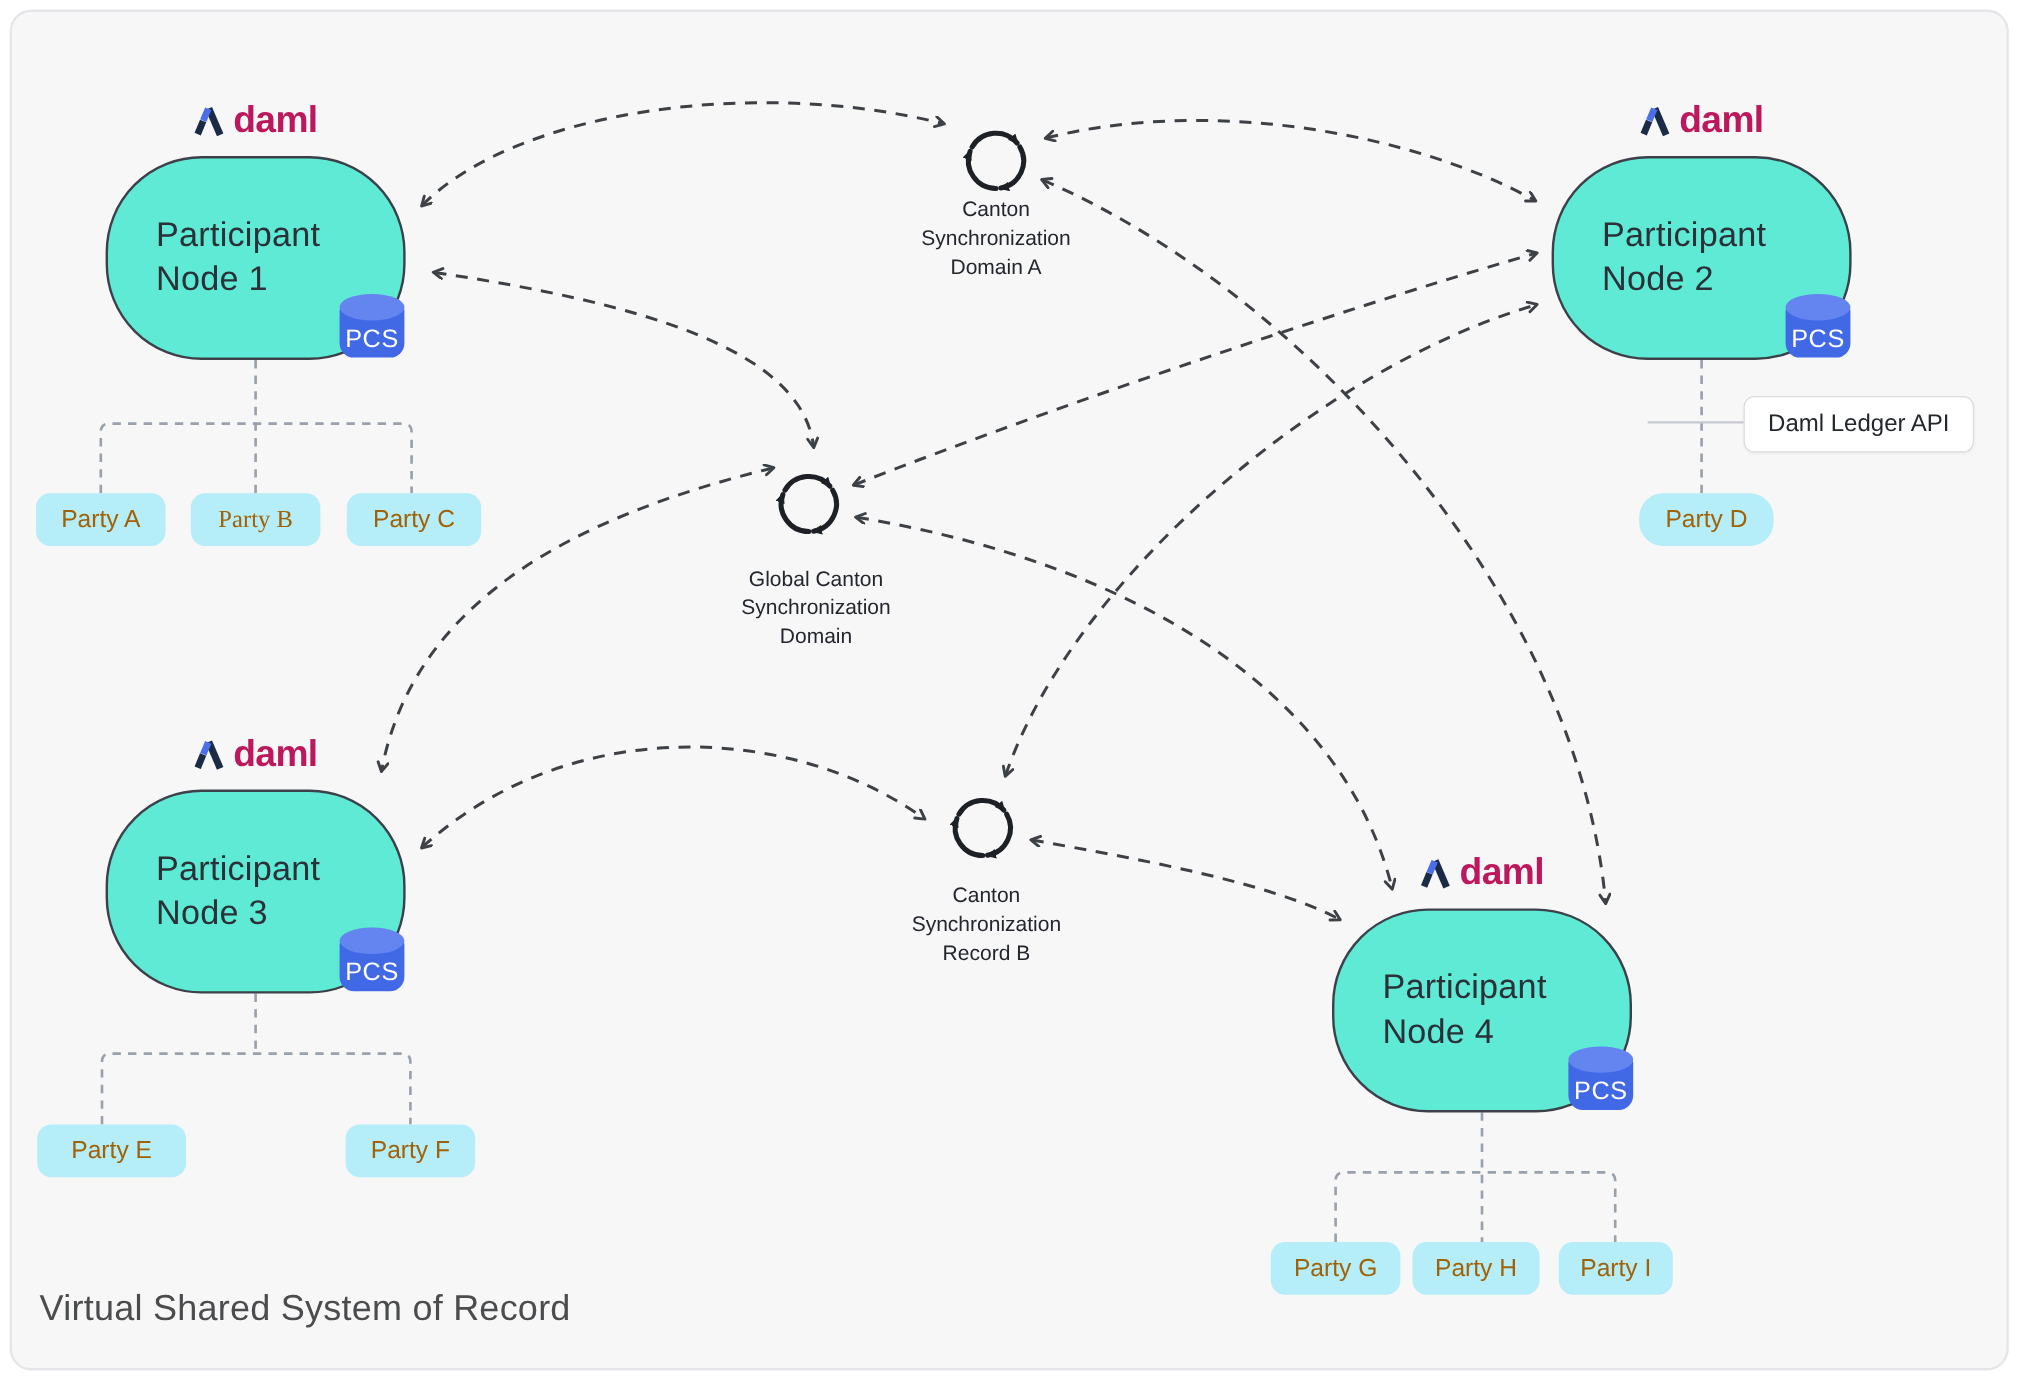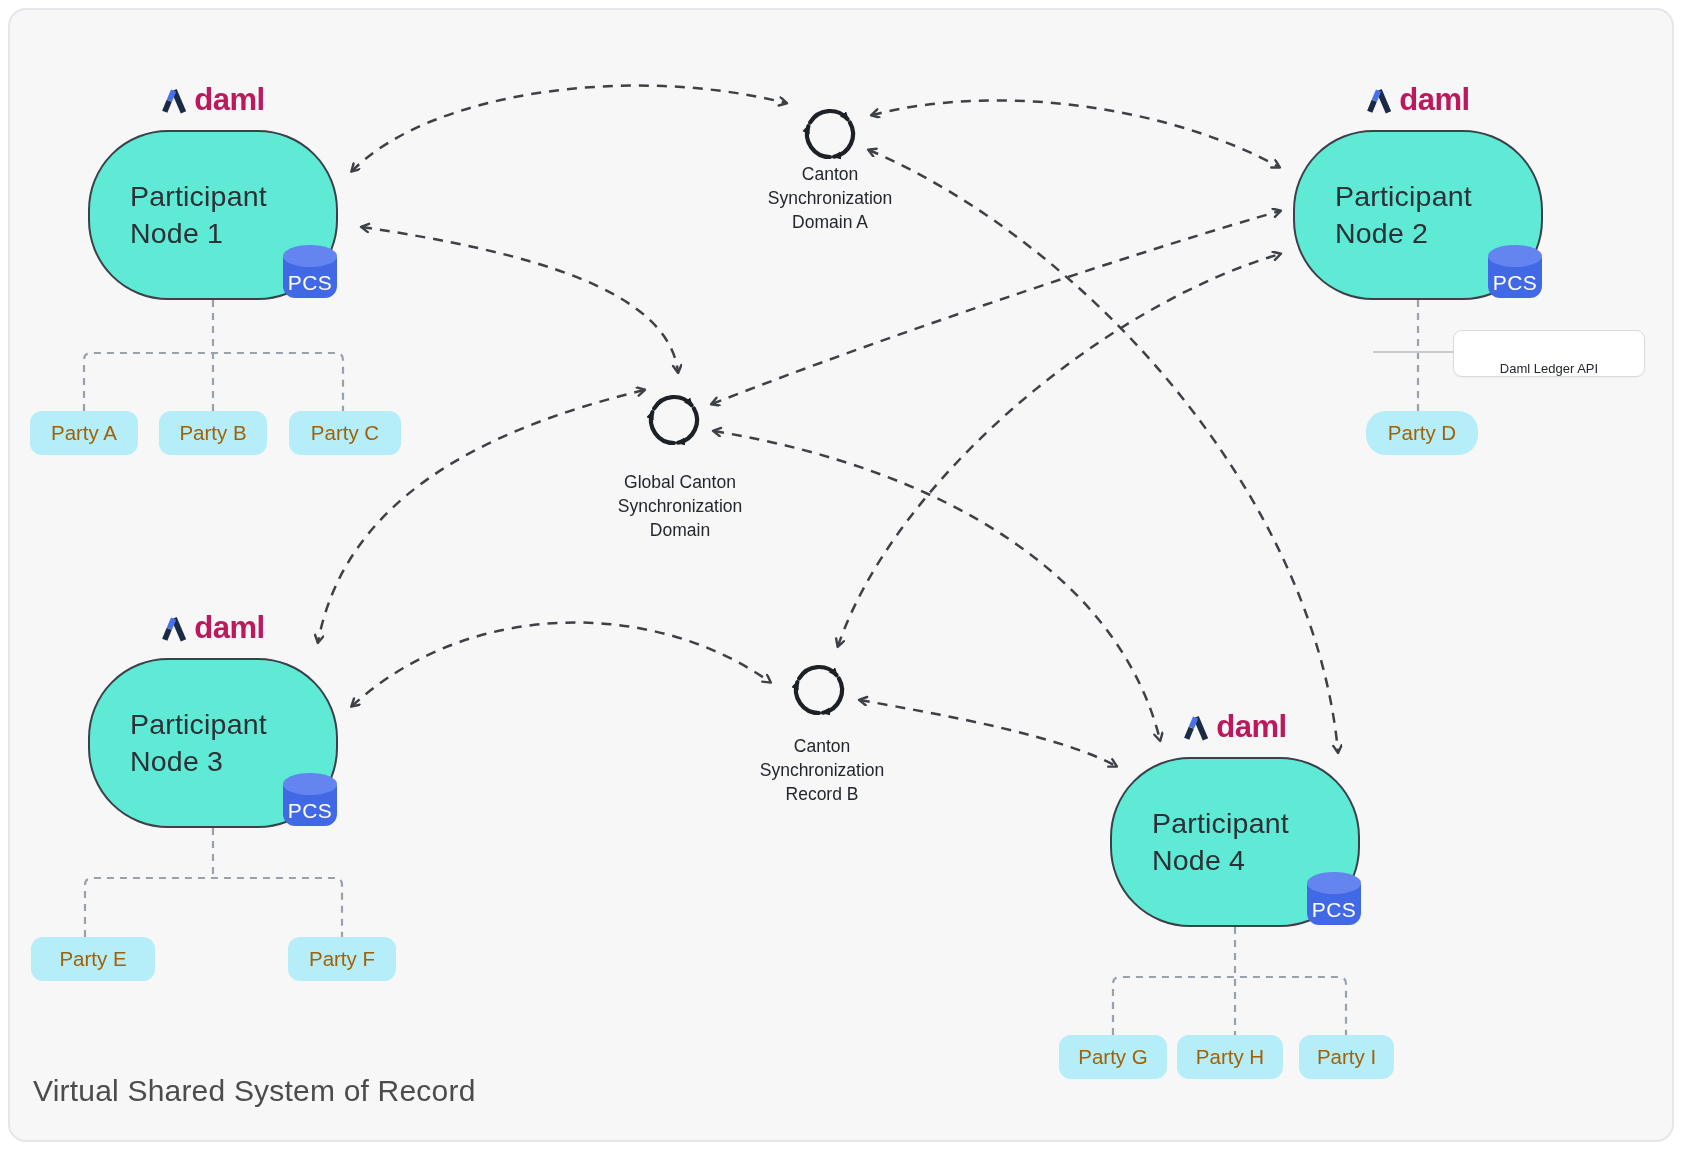--- a/index.html
+++ b/index.html
@@ -24,33 +24,33 @@
   .pcs1{left:283px;top:245px;} .pcs2{left:1488px;top:245px;} .pcs3{left:283px;top:773px;} .pcs4{left:1307px;top:872px;}
 
   
   .logo{position:absolute;width:170px;height:36px;display:flex;align-items:center;justify-content:center;gap:7px;}
   .logo-text{font-size:31px;font-weight:bold;color:#be185d;letter-spacing:-0.5px;line-height:1;padding-bottom:3px;}
   .lg1{left:128px;top:83px;} .lg2{left:1333px;top:83px;} .lg3{left:128px;top:611px;} .lg4{left:1150px;top:710px;}
 
   
   .party{position:absolute;height:44px;background:#b5edf8;border-radius:12px;display:flex;align-items:center;
          justify-content:center;font-size:20.5px;color:#a16207;}
-  .pA{left:30px;top:411px;width:108px;} .pB{left:159px;top:411px;width:108px;} .pC{left:289px;top:411px;width:112px;}
+  .pA{left:30px;top:411px;width:108px;} .pB{left:159px;top:411px;width:108px;font-family:Liberation Serif, serif;} .pC{left:289px;top:411px;width:112px;}
   .pD{left:1366px;top:411px;width:112px;border-radius:20px;}
   .pE{left:31px;top:937px;width:124px;} .pF{left:288px;top:937px;width:108px;}
   .pG{left:1059px;top:1035px;width:108px;} .pH{left:1177px;top:1035px;width:106px;} .pI{left:1299px;top:1035px;width:95px;}
 
   
   .dom-label{position:absolute;width:240px;text-align:center;font-size:17.5px;line-height:24px;color:#23272d;}
   .dlA{left:710px;top:162px;} .dlG{left:560px;top:470px;} .dlB{left:702px;top:734px;}
 
   
   .api-box{position:absolute;left:1453px;top:330px;width:190px;height:45px;background:#ffffff;
-           border:1.5px solid #d9dbe0;border-radius:9px;display:flex;align-items:flex-end;justify-content:center;
-           font-size:13px;color:#23272e;box-shadow:0 1px 2px rgba(0,0,0,0.04);}
+           border:1.5px solid #d9dbe0;border-radius:9px;display:flex;align-items:center;justify-content:center;
+           font-size:20px;color:#23272e;box-shadow:0 1px 2px rgba(0,0,0,0.04);}
 
   .title{position:absolute;left:33px;top:1074px;font-size:30px;font-weight:normal;color:#4b4c4e;letter-spacing:.2px;}
 </style>
 </head>
 <body>
 
 <div class="stage">
   <div class="panel"></div>
 
   <svg class="layer" width="1682" height="1150" viewBox="0 0 1682 1150">

